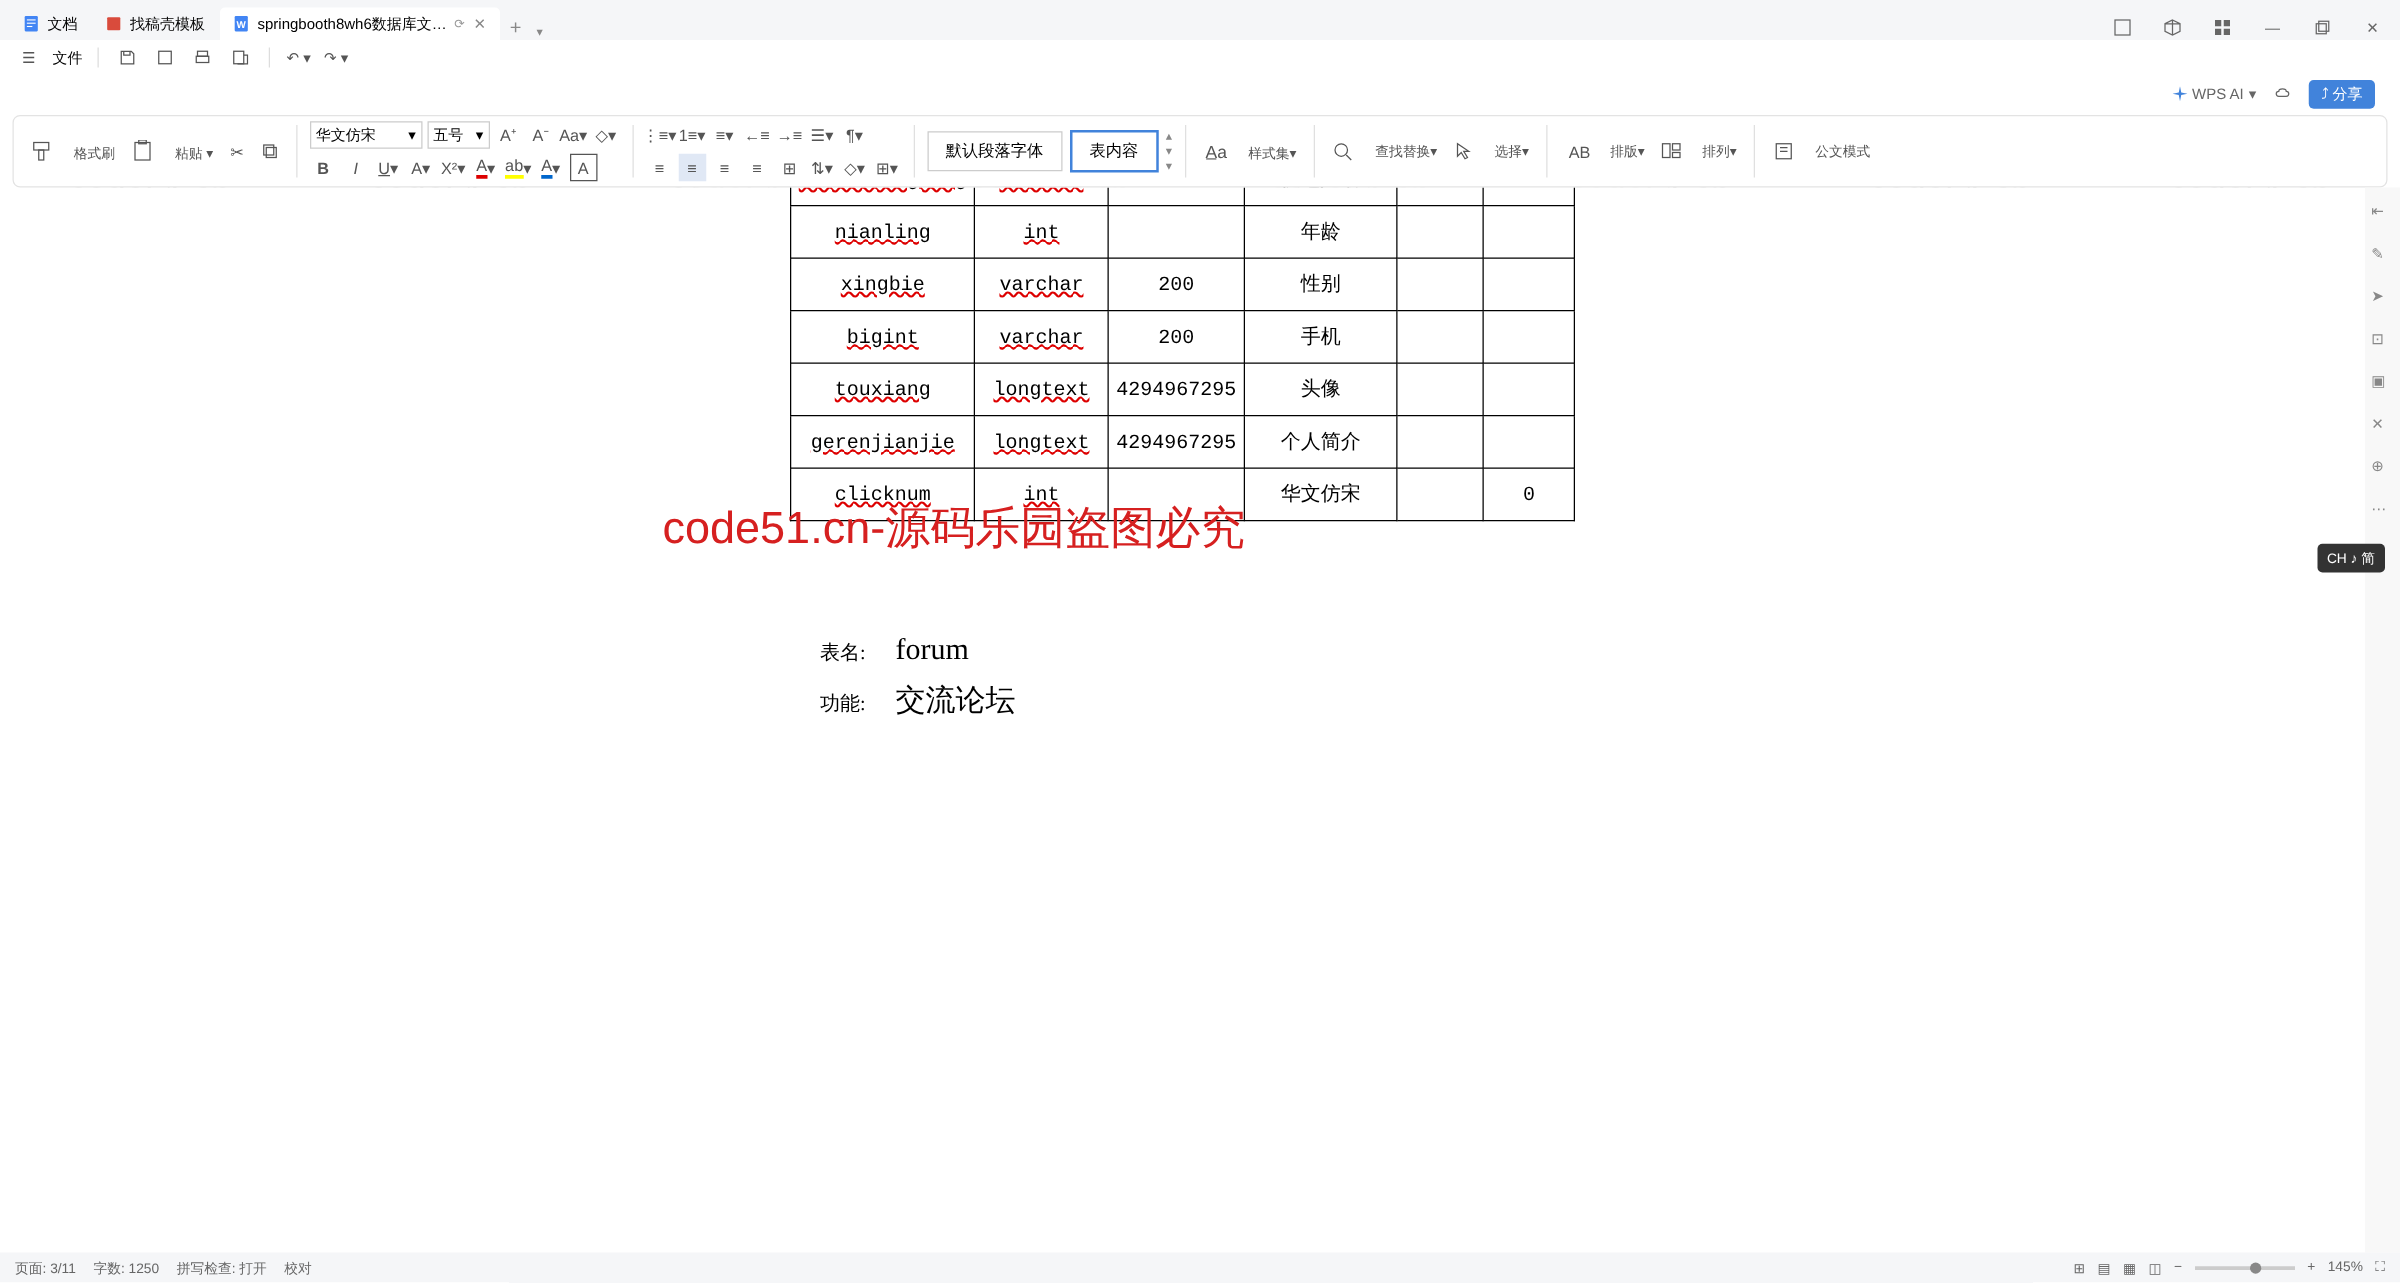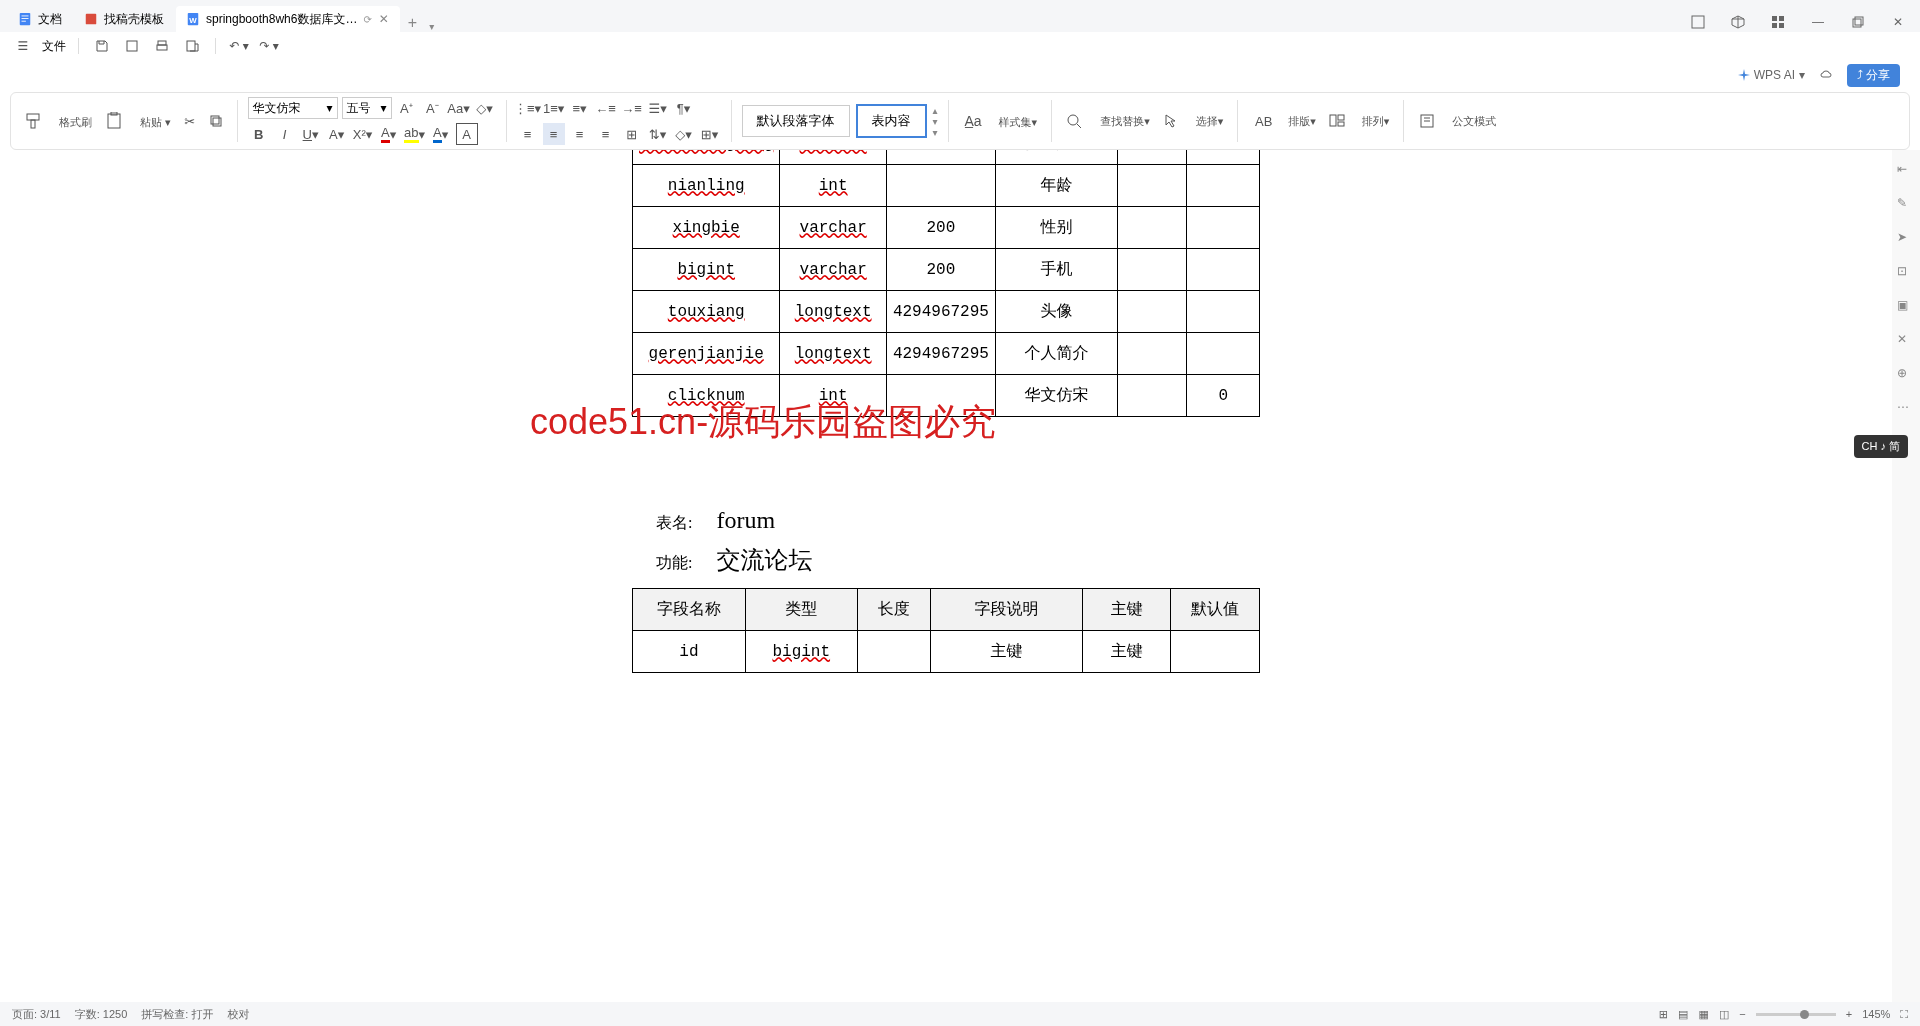--- a/index.html
+++ b/index.html
@@ -461,40 +461,20 @@
 
     <div class="section-title">
       <span class="label">表名:</span>
       <span class="value">forum</span>
     </div>
     <div class="section-title" style="margin-top:4px">
       <span class="label">功能:</span>
       <span class="value">交流论坛</span>
     </div>
 
-    <table class="dtable" style="margin-top:12px">
-      <tbody>
-          <tr>
-        <th class="c1">字段名称</th>
-        <th class="c2">类型</th>
-        <th class="c3">长度</th>
-        <th class="c4">字段说明</th>
-        <th class="c5">主键</th>
-        <th class="c6">默认值</th>
-      </tr>
-      <tr>
-        <td>id</td>
-        <td><span class="underline-text">bigint</span></td>
-        <td></td>
-        <td>主键</td>
-        <td style="vertical-align:bottom">主键</td>
-        <td></td>
-      </tr>
-    </tbody>
-      </table>
   </div>
 </div>
 
 <div class="right-sidebar">
   <div class="sidebar-icon">⇤</div>
   <div class="sidebar-icon">✎</div>
   <div class="sidebar-icon">➤</div>
   <div class="sidebar-icon">⊡</div>
   <div class="sidebar-icon">▣</div>
   <div class="sidebar-icon">✕</div>

